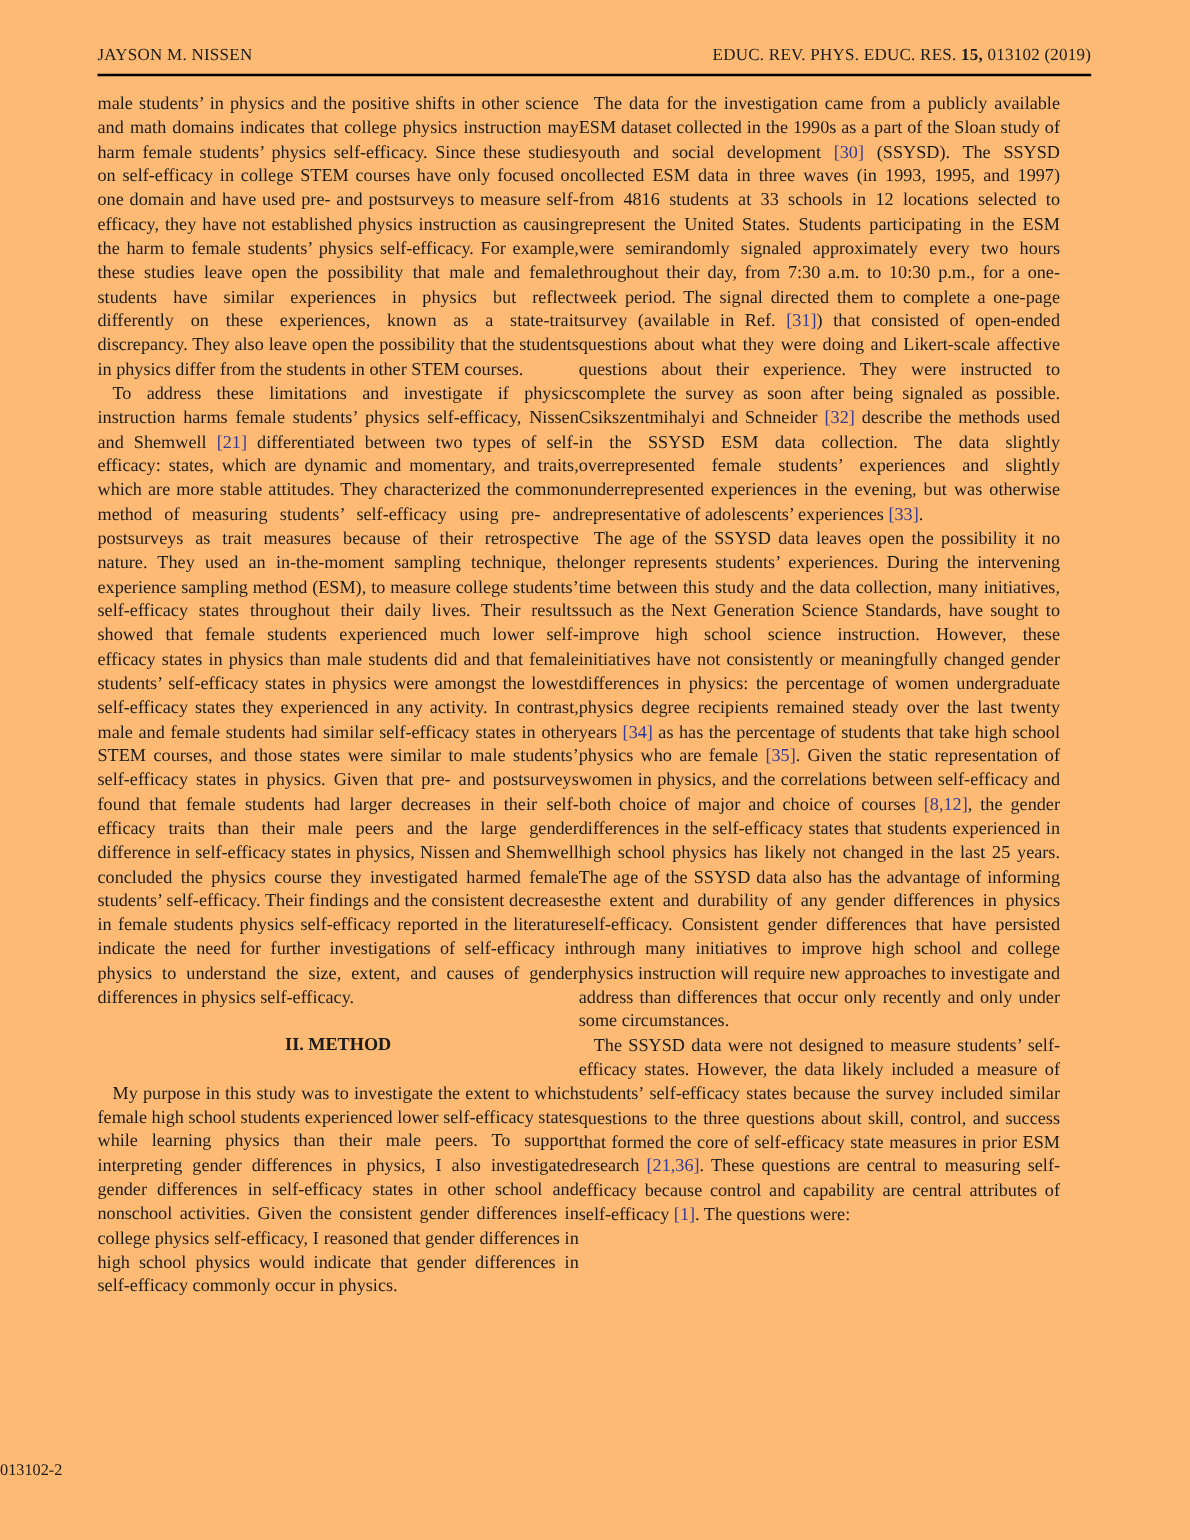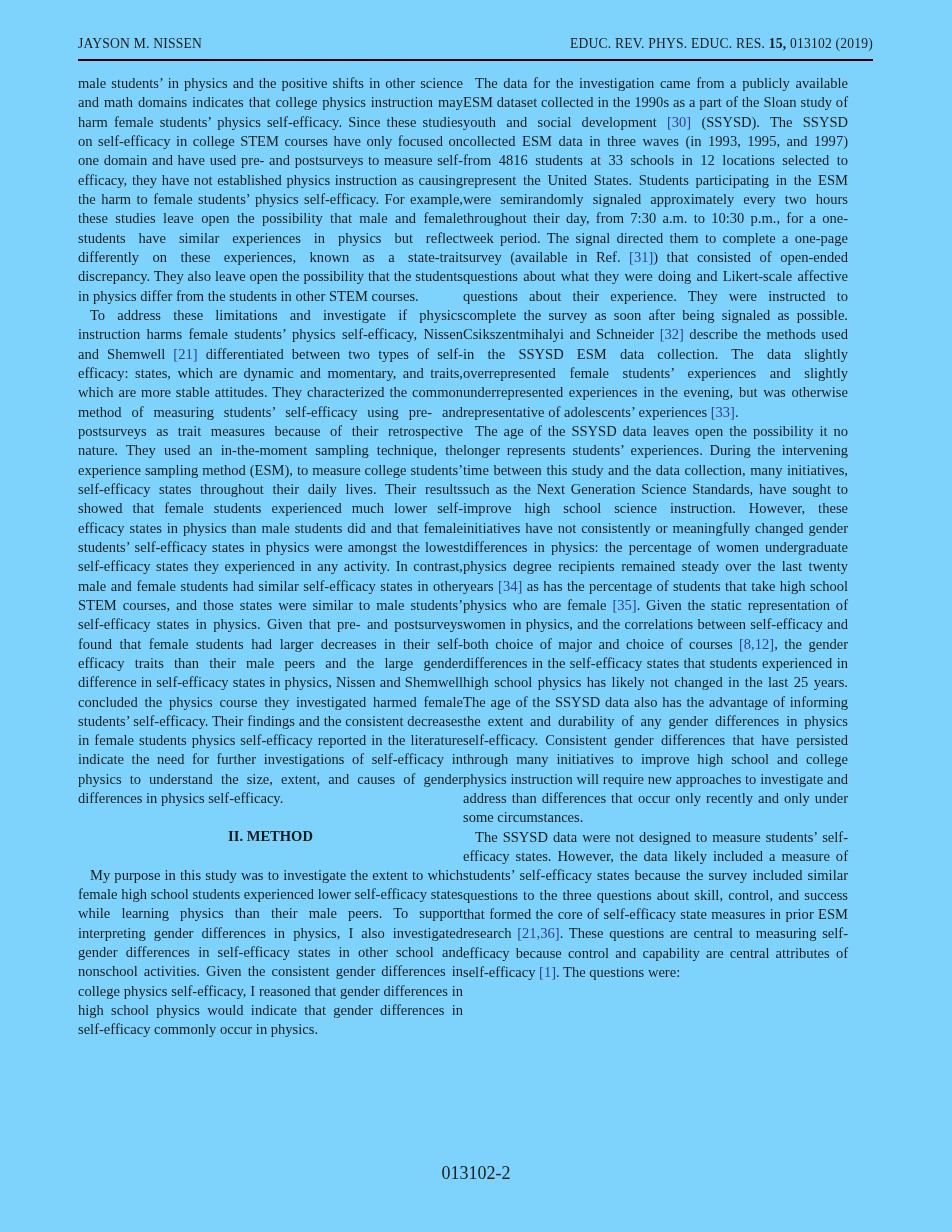--- a/index.html
+++ b/index.html
@@ -1,21 +1,21 @@
 <!DOCTYPE html>
 <html><head>
 <meta charset="utf-8">
 <style>
   html, body { margin: 0; padding: 0; background: #e8e8e8; }
   .page {
     position: relative;
     width: 952px;
     height: 1232px;
     margin: 0 auto;
-    background: #7dd3fc;
+    background: #fdba74;
     font-family: "Liberation Serif", "DejaVu Serif", serif;
     color: #1b1b1b;
     overflow: hidden;
   }
   .running-head {
     position: absolute;
     top: 36px;
     left: 78px;
     right: 79px;
     display: flex;
@@ -60,22 +60,22 @@
     color: #353a96;
     text-decoration: none;
     cursor: pointer;
     margin-top: 32px;
   }
   .page-footer {
     position: absolute;
     bottom: 48px;
     left: 0;
     right: 0;
-    text-align: center;
-    font-size: 18px;
+    text-align: left;
+    font-size: 13px;
   }
 </style>
 </head>
 <body>
 
 <div class="page">
 
   <div class="running-head">
     <span>JAYSON M. NISSEN</span>
     <span><span>EDUC. REV. PHYS. EDUC. RES. </span><span class="vol">15,</span><span> 013102 (2019)</span></span>

